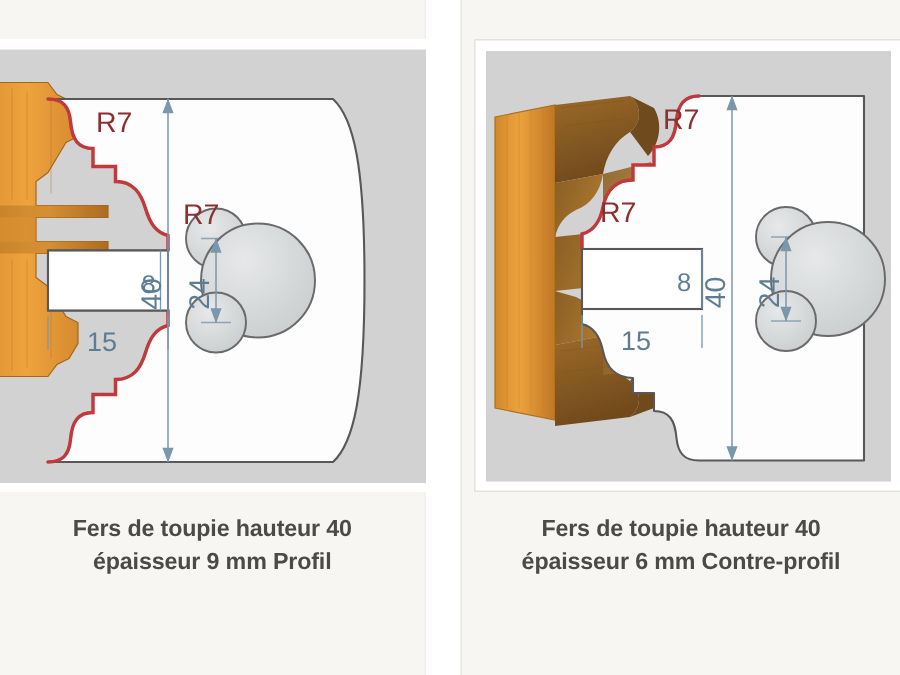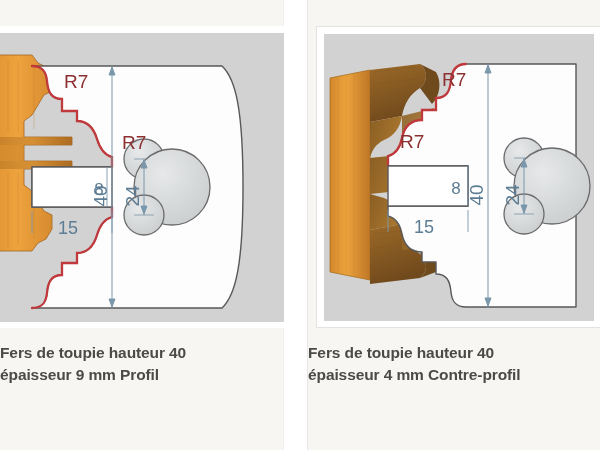--- a/index.html
+++ b/index.html
@@ -67,20 +67,21 @@
     background: #d2d2d2;
     overflow: hidden;
   }
   .thumb-img svg {
     display: block;
   }
   .caption {
     position: absolute;
     left: 0;
     width: 100%;
+    text-align: center;
     color: #4a4a48;
     font-size: 15.5px;
     font-weight: bold;
     line-height: 1.45;
     letter-spacing: -0.1px;
   }
   .caption-left { top: 342px; }
   .caption-right { top: 342px; }
   .caption span { display: block; }
 </style>
@@ -340,17 +341,17 @@
             <text x="118" y="52" font-size="19">R7</text>
             <text x="76" y="114" font-size="19">R7</text>
           </g>
         </svg>
 
       </div>
     </div>
 
     <div class="caption caption-right">
       <span>Fers de toupie hauteur 40</span>
-      <span>épaisseur 4 mm Contre-profil</span>
+      <span>épaisseur 6 mm Contre-profil</span>
     </div>
   </div>
 
 </div>
 
 </body></html>

